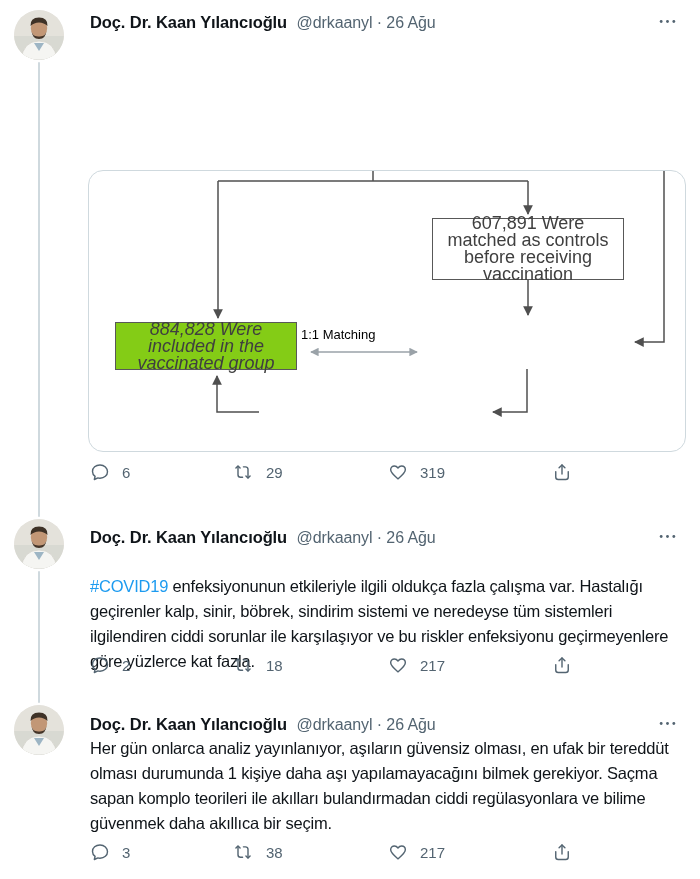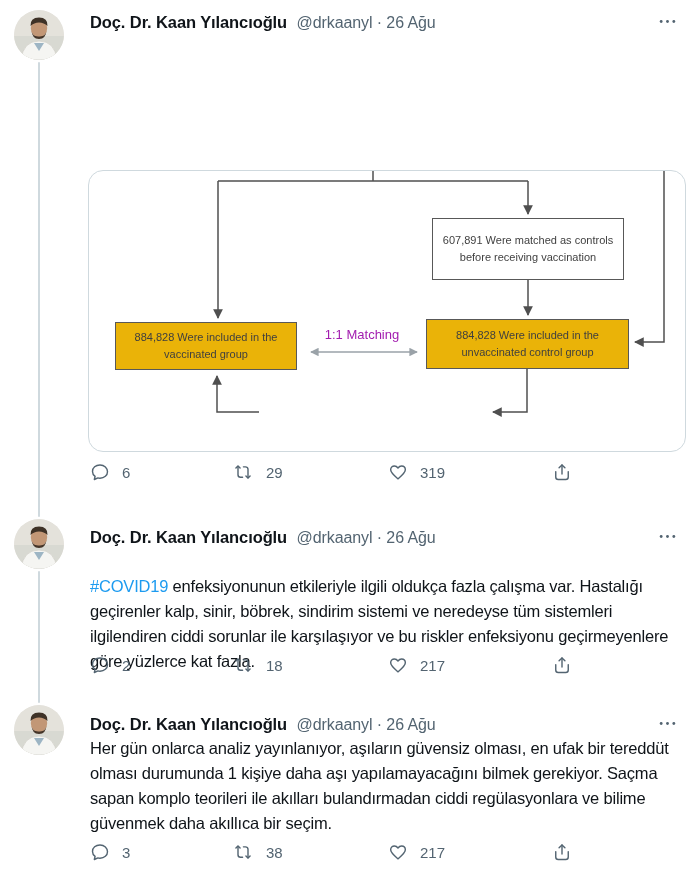--- a/index.html
+++ b/index.html
@@ -55,30 +55,30 @@
   
   .media-card {
     position:absolute; left:88px; top:170px; width:598px; height:282px;
     border:1px solid #cfd9de; border-radius:15px; background:#ffffff;
     overflow:hidden; cursor:pointer;
   }
   .flow-svg { position:absolute; left:0; top:0; }
   .fbox {
     position:absolute; background:#ffffff; border:1.5px solid #585858;
     display:flex; align-items:center; justify-content:center; text-align:center;
-    font-size:11px; line-height:17px; color:#3f3f3f; padding:2px 3px;
-  }
-  .fbox.shaded { background:#eab308; }
+    font-size:18px; line-height:17px; color:#3f3f3f; padding:2px 3px;
+  }
+  .fbox.shaded { background:#84cc16;font-style:italic; }
   .fb-controls   { left:343px; top:47px;  width:192px; height:62px; }
   .fb-vaccinated { left:26px;  top:151px; width:182px; height:48px; }
   .fb-unvacc     { left:337px; top:148px; width:203px; height:50px; }
   .fb-rematched  { left:170px; top:209px; width:228px; height:63px; }
   .f-matchlabel {
-    position:absolute; left:212px; top:156px; width:122px; text-align:center;
-    font-size:13px; color:#a21caf;
+    position:absolute; left:212px; top:156px; width:122px; 
+    font-size:13px; color:#000000;
   }
 
   
   .actions { position:absolute; left:88px; width:598px; height:24px; }
   .t1 .actions { top:462px; } .t2 .actions { top:138px; } .t3 .actions { top:139px; }
   .act {
     position:absolute; top:0; display:flex; align-items:center; gap:12px;
     border:none; background:none; cursor:pointer; color:#536471;
     font-family:"Liberation Sans", sans-serif; font-size:15px;
   }
@@ -149,21 +149,20 @@
           <path d="M439 10 V43" marker-end="url(#ah)"></path>
           <path d="M439 109 V144" marker-end="url(#ah)"></path>
           <path d="M438 198 V241 H404" marker-end="url(#ah)"></path>
           <path d="M170 241 H128 V205" marker-end="url(#ah)"></path>
           <path d="M575 0 V171 H546" marker-end="url(#ah)"></path>
         </g>
         <path d="M222 181 H328" stroke="#9aa2a8" stroke-width="1.3" fill="none" marker-start="url(#ahg)" marker-end="url(#ahg)"></path>
       </svg>
       <div class="fbox fb-controls">607,891 Were matched as controls before receiving vaccination</div>
       <div class="fbox shaded fb-vaccinated">884,828 Were included in the vaccinated group</div>
-      <div class="fbox shaded fb-unvacc">884,828 Were included in the unvaccinated control group</div>
       <div class="f-matchlabel">1:1 Matching</div>
     </figure>
 
     <div class="actions">
       <button class="act act-reply">
         <svg width="20" height="20" viewBox="0 0 24 24" fill="none" stroke="#536471" stroke-width="1.7" stroke-linecap="round" stroke-linejoin="round">
           <path d="M12 3.5C6.8 3.5 3 7 3 11.3c0 2.4 1.2 4.5 3.1 5.9L5.2 21l4.3-1.9c.8.2 1.6.3 2.5.3 5.2 0 9-3.5 9-7.8S17.2 3.5 12 3.5z"></path>
         </svg>
         <span>6</span>
       </button>

